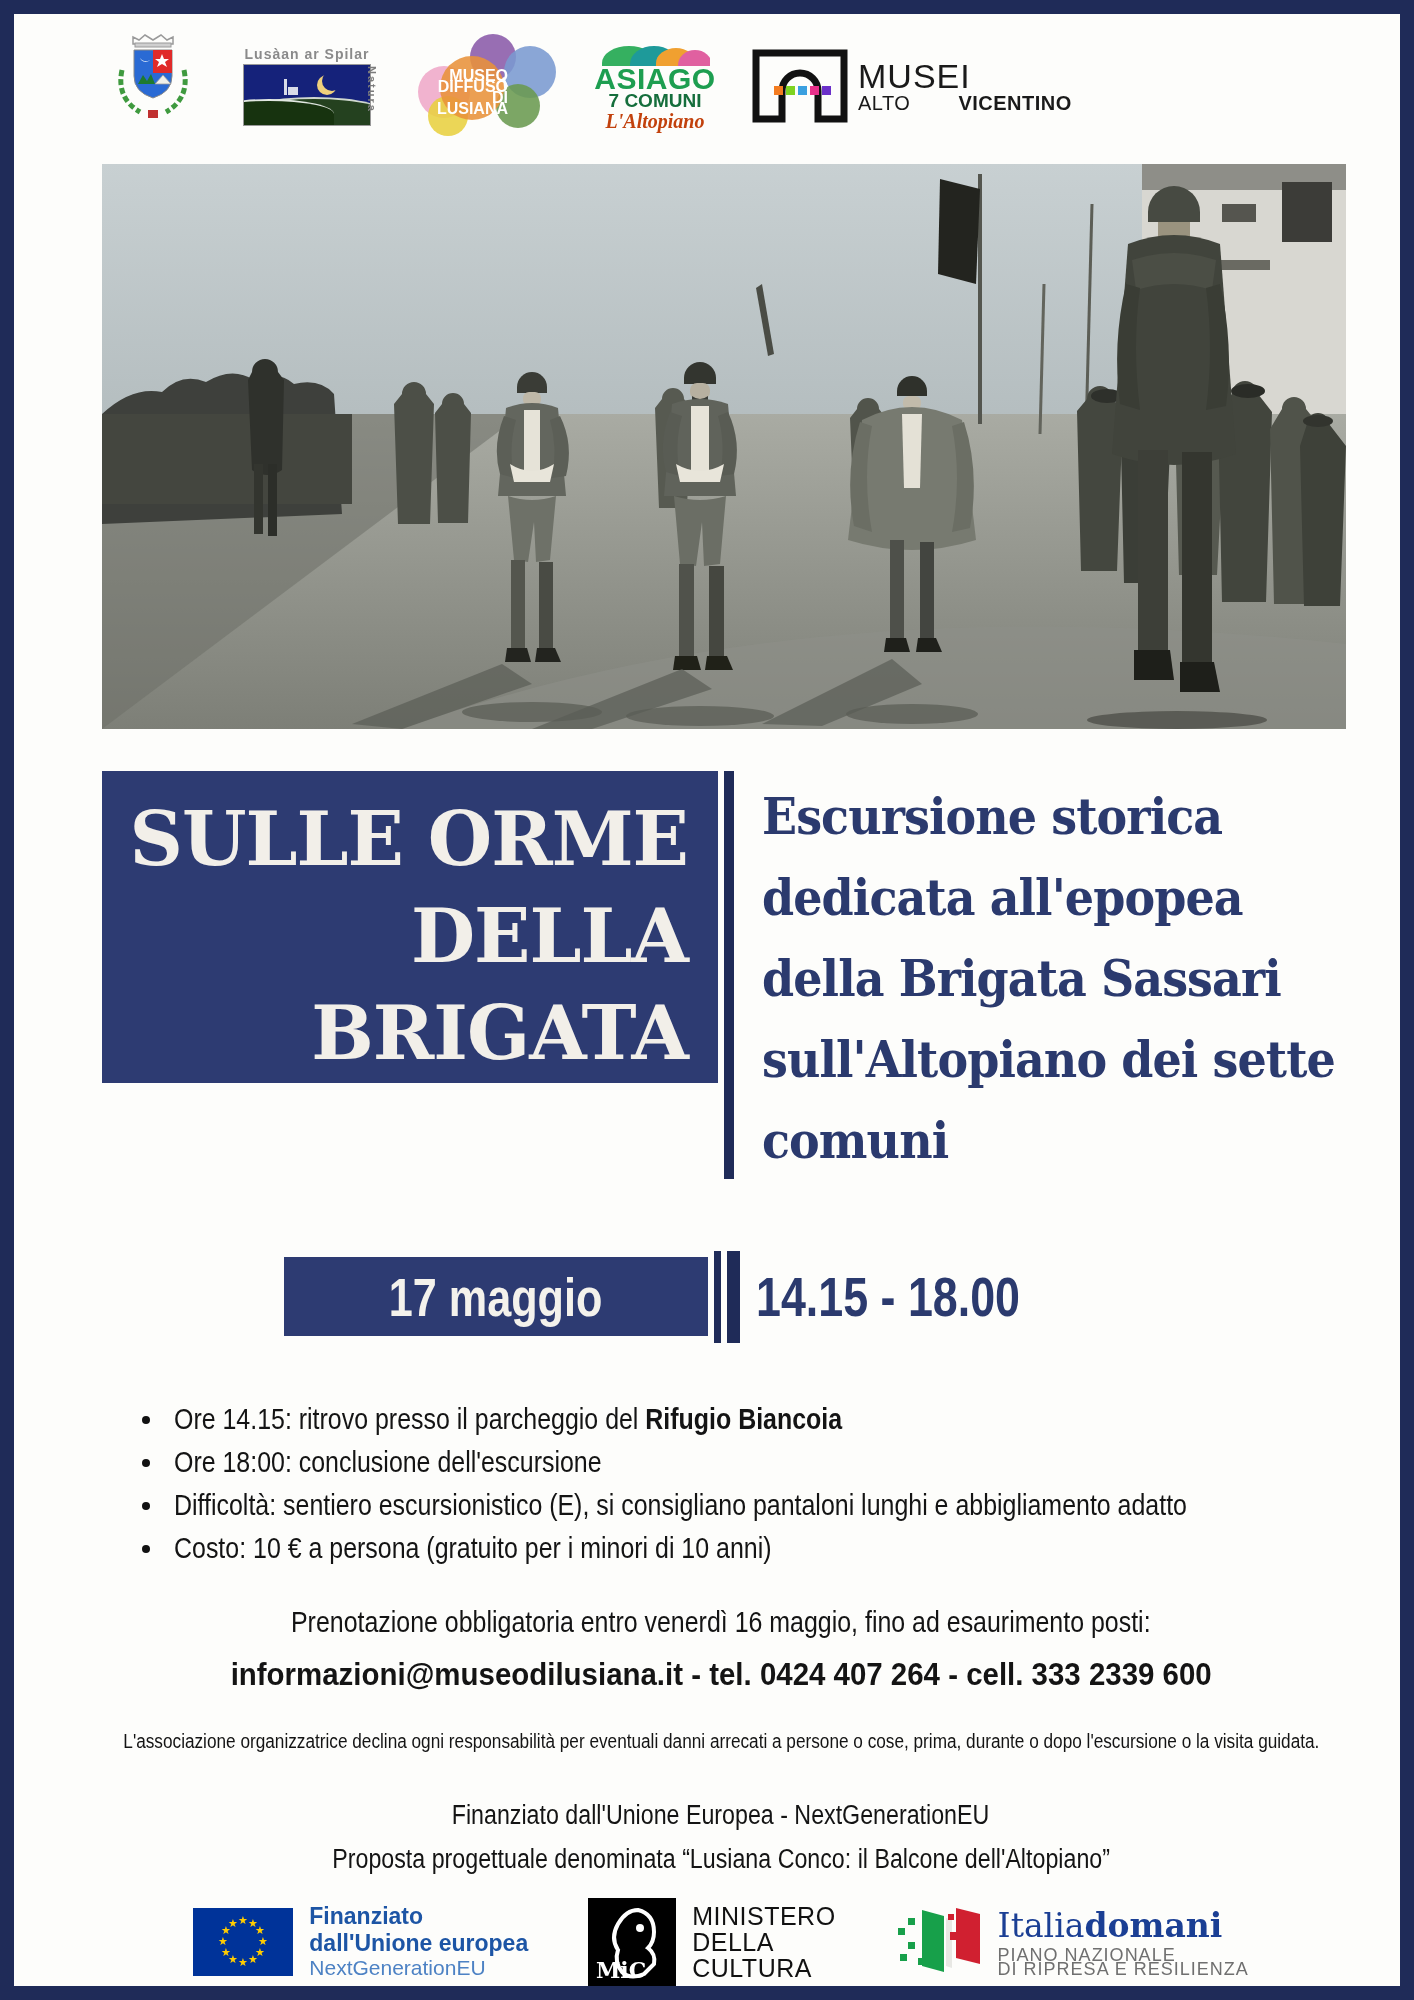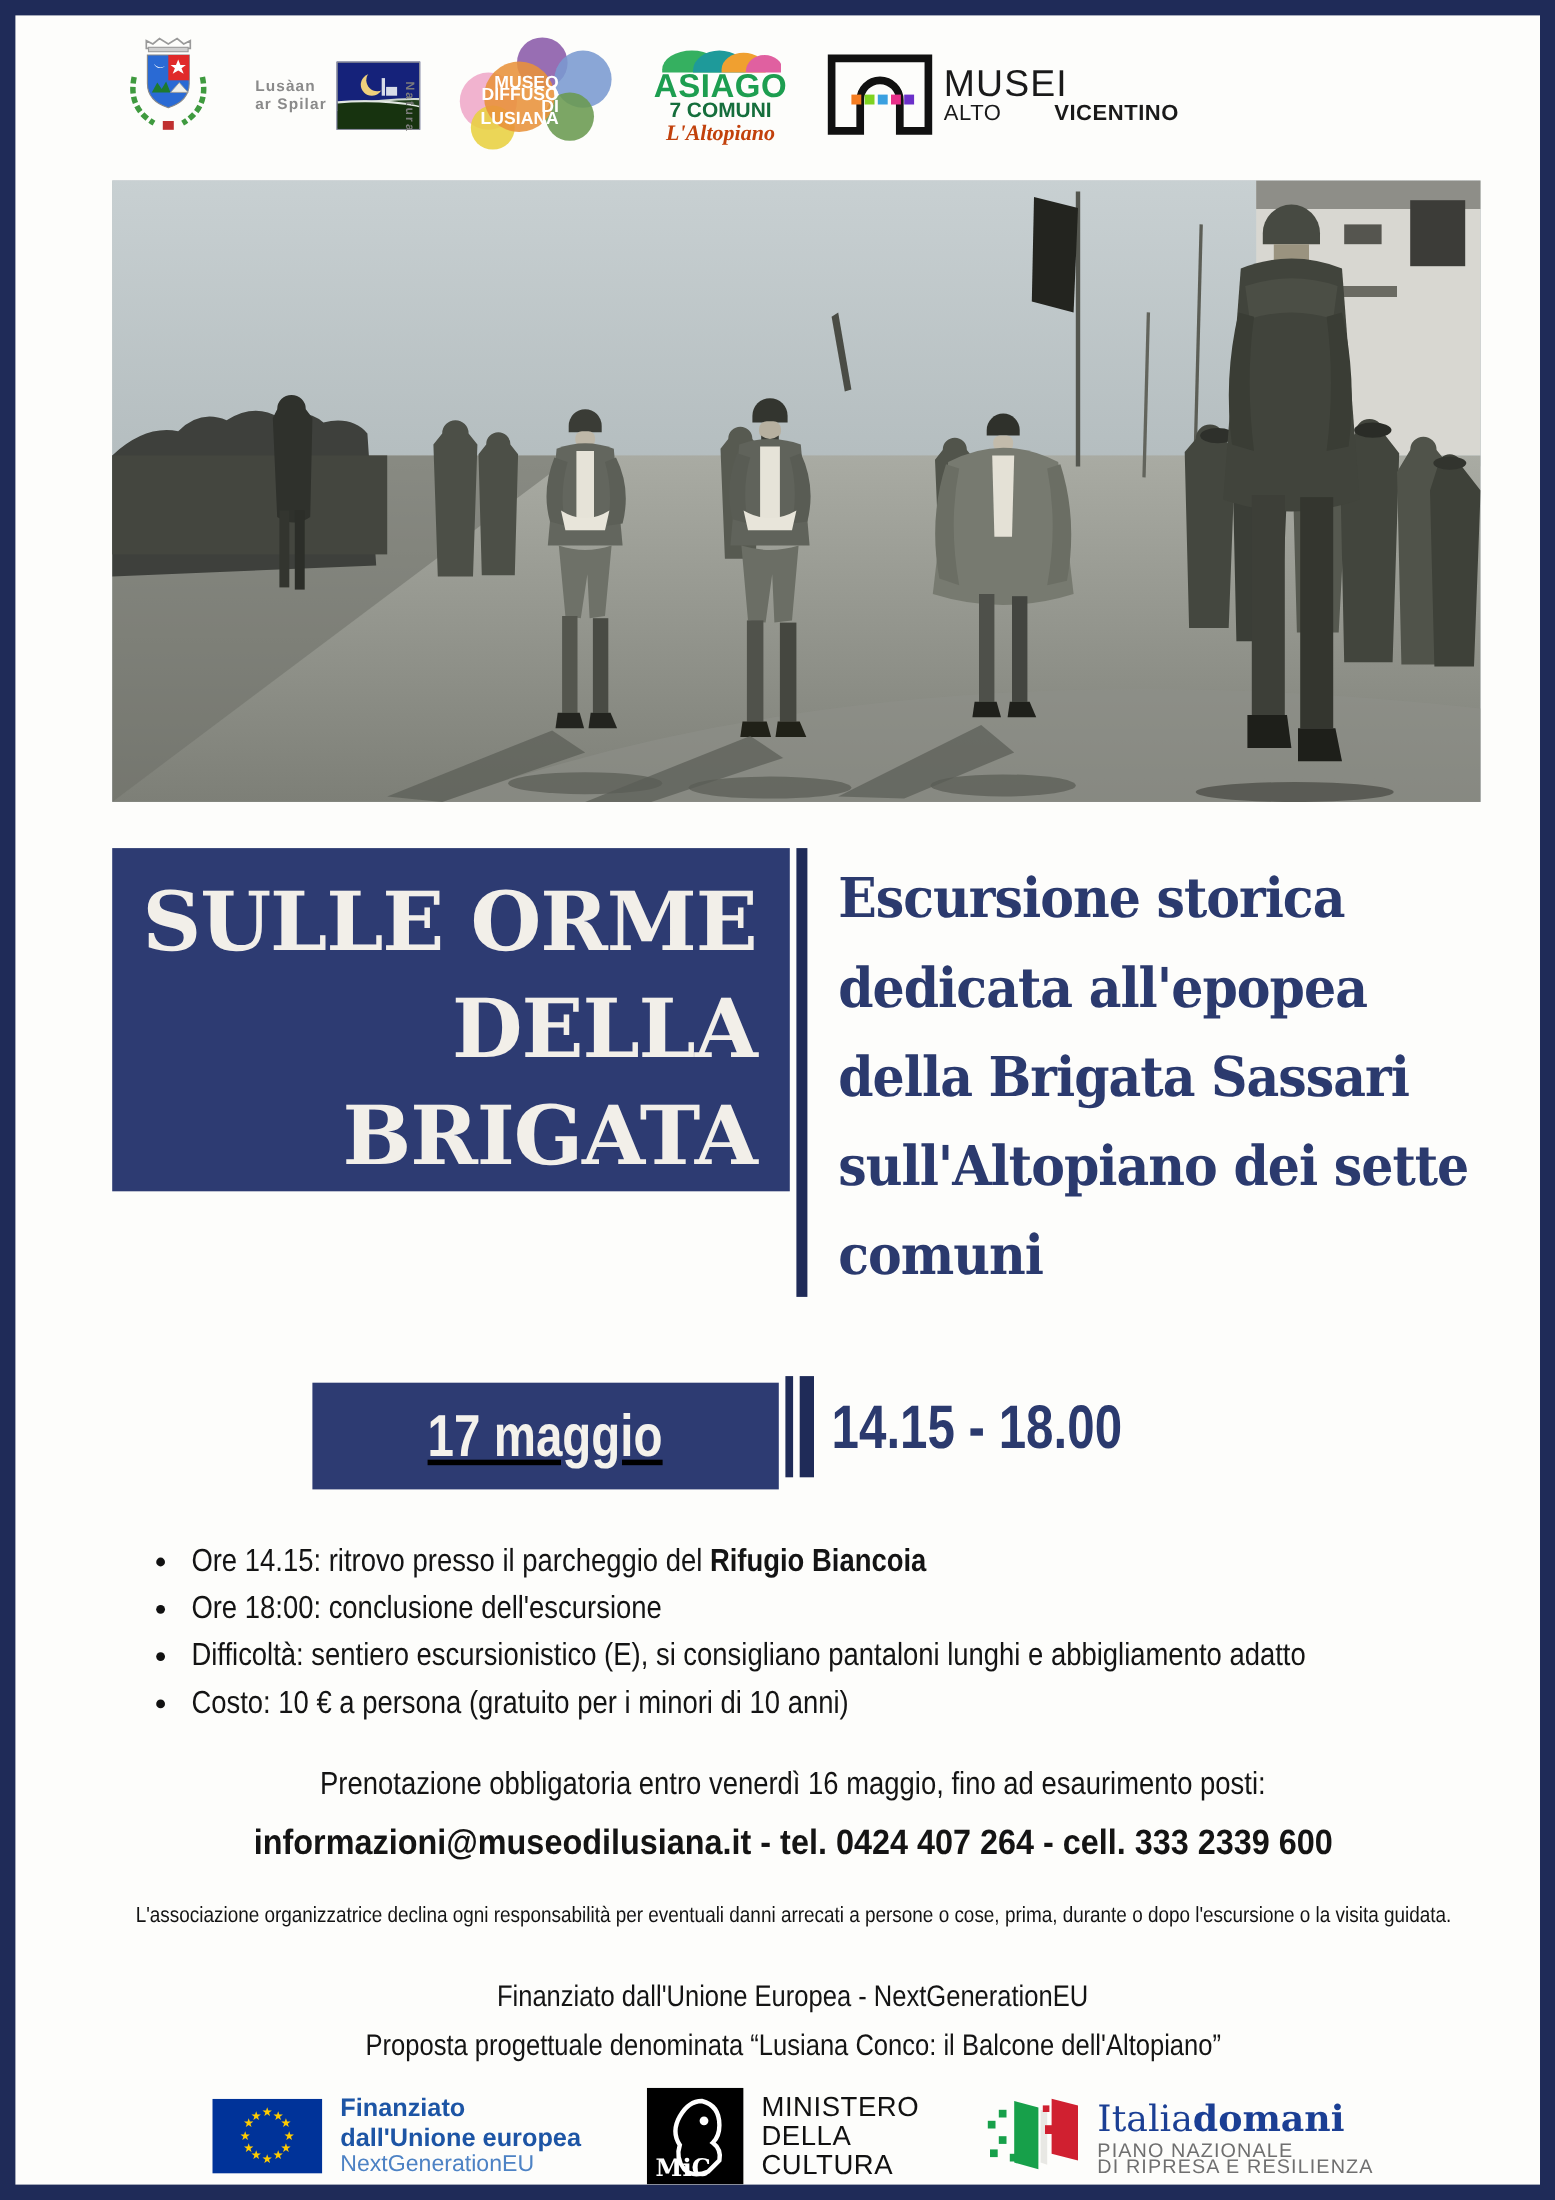--- a/index.html
+++ b/index.html
@@ -9,21 +9,21 @@
     background:#fdfdfb;
     border:14px solid #1f2b58;
     overflow:hidden;
     font-family:"Liberation Sans", sans-serif;
   }
   
   .logos-row { position:absolute; left:96px; top:16px; width:920px; height:112px;
     display:flex; align-items:center; gap:36px; }
   .logo { flex:0 0 auto; display:flex; align-items:center; }
   
-  .lusaan { width:150px; position:relative; }
+  .lusaan { width:150px; flex-direction:column; position:relative; }
   .lusaan-title { font-weight:bold; color:#8a8a8a; font-size:14px; letter-spacing:1px; }
   .lusaan-art { width:128px; height:62px; background:#15227a; border:1px solid #999; position:relative; overflow:hidden; margin-top:2px; }
   .lusaan-moon { position:absolute; right:28px; top:6px; width:20px; height:20px; border-radius:50%;
     box-shadow:-5px 4px 0 0 #efd07c; }
   .lusaan-hill1 { position:absolute; left:-10px; bottom:-14px; width:160px; height:42px; border-radius:50% 50% 0 0;
     background:#24411f; border-top:2px solid #cfd8cf; }
   .lusaan-hill2 { position:absolute; left:-40px; bottom:-4px; width:130px; height:30px; border-radius:50% 50% 0 0;
     background:#17330f; border-top:2px solid #e2e8e2; }
   .lusaan-church { position:absolute; left:44px; top:22px; width:10px; height:8px; background:#d8dce8; }
   .lusaan-steeple { position:absolute; left:40px; top:14px; width:3px; height:16px; background:#d8dce8; }
@@ -55,22 +55,22 @@
   
   .title-box { position:absolute; left:88px; top:757px; width:616px; height:312px; background:#2d3b72;
     color:#f2efe9; font-family:"DejaVu Serif", serif; font-weight:bold;
     text-align:right; padding:20px 30px 0 0; font-size:74px; line-height:97px; letter-spacing:-1px; }
   .title-div { position:absolute; left:710px; top:757px; width:10px; height:408px; background:#1f2b58; }
   .subtitle { position:absolute; left:748px; top:762px; width:590px;
     color:#2b3a6e; font-family:"DejaVu Serif", serif; font-weight:bold;
     font-size:50px; line-height:81px; letter-spacing:-1px; }
   .subtitle div { transform:scaleX(.92); transform-origin:left; white-space:nowrap; }
   
-  .date-box { position:absolute; left:270px; top:1243px; width:424px; height:97px; background:#2d3b72;
-    display:flex; align-items:center; justify-content:center;text-decoration:underline; }
+  .date-box { position:absolute; left:270px; top:1243px; width:424px; height:79px; background:#2d3b72;
+    display:flex; align-items:center; justify-content:center; }
   .date-box span, .time span { display:inline-block; transform:scaleX(.8); white-space:nowrap; }
   .date-box span { color:#f4f2ec; font-size:54px; font-weight:600; }
   .dt-bar-thin { position:absolute; left:700px; top:1237px; width:7px; height:92px; background:#1f2b58; }
   .dt-bar-thick { position:absolute; left:713px; top:1237px; width:13px; height:92px; background:#1f2b58; }
   .time { position:absolute; left:742px; top:1243px; height:79px; display:flex; align-items:center; }
   .time span { color:#2b3a6e; font-size:56px; font-weight:600; transform-origin:left; }
   
   .bullets { position:absolute; left:128px; top:1384px; list-style:none; }
   .bullets li { display:flex; align-items:center; height:43px; }
   .bullets .dot { width:8px; height:8px; border-radius:50%; background:#111; margin-right:24px; flex:0 0 auto; }

